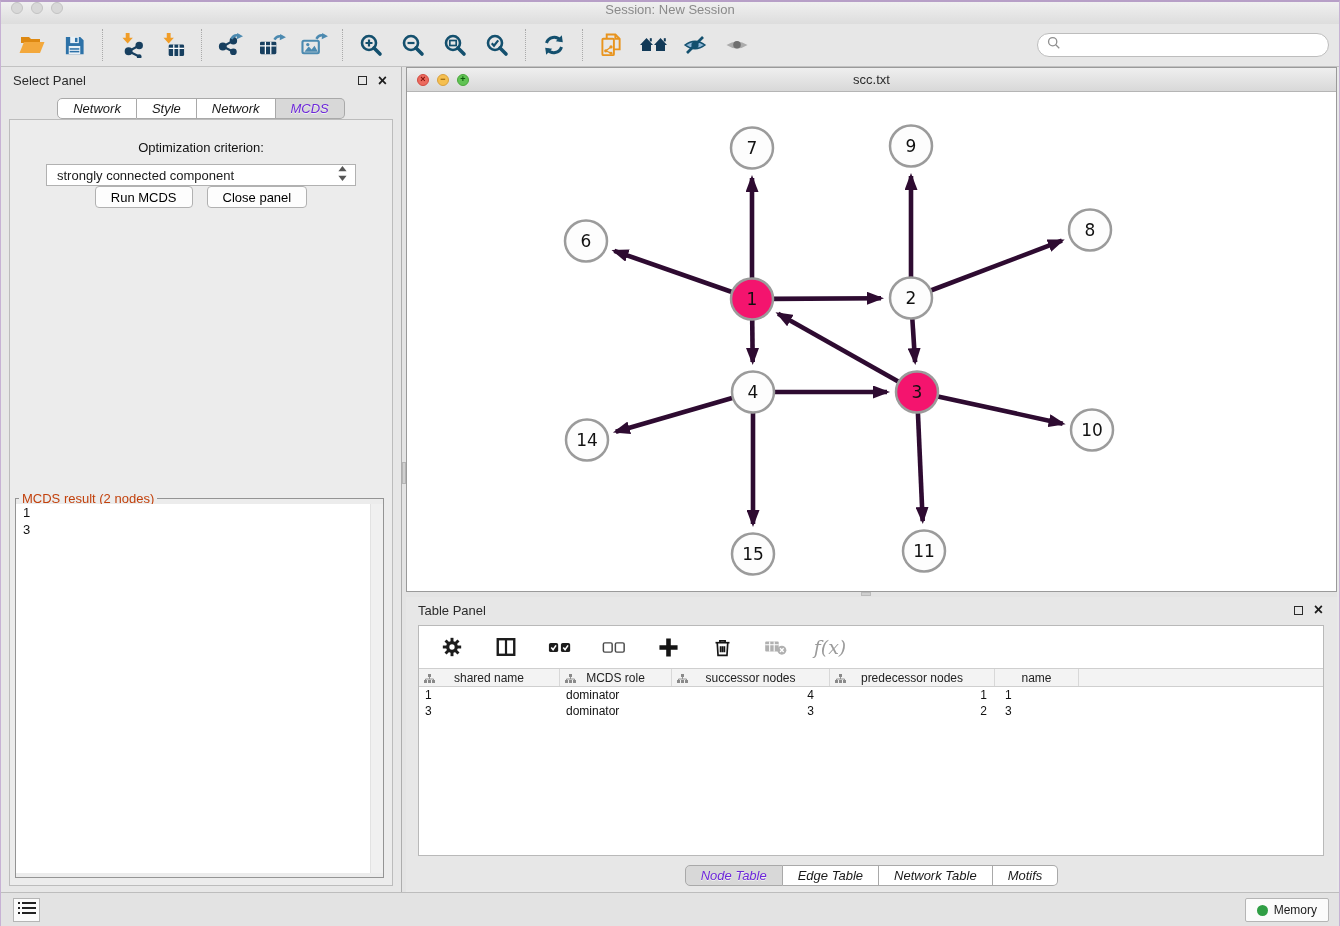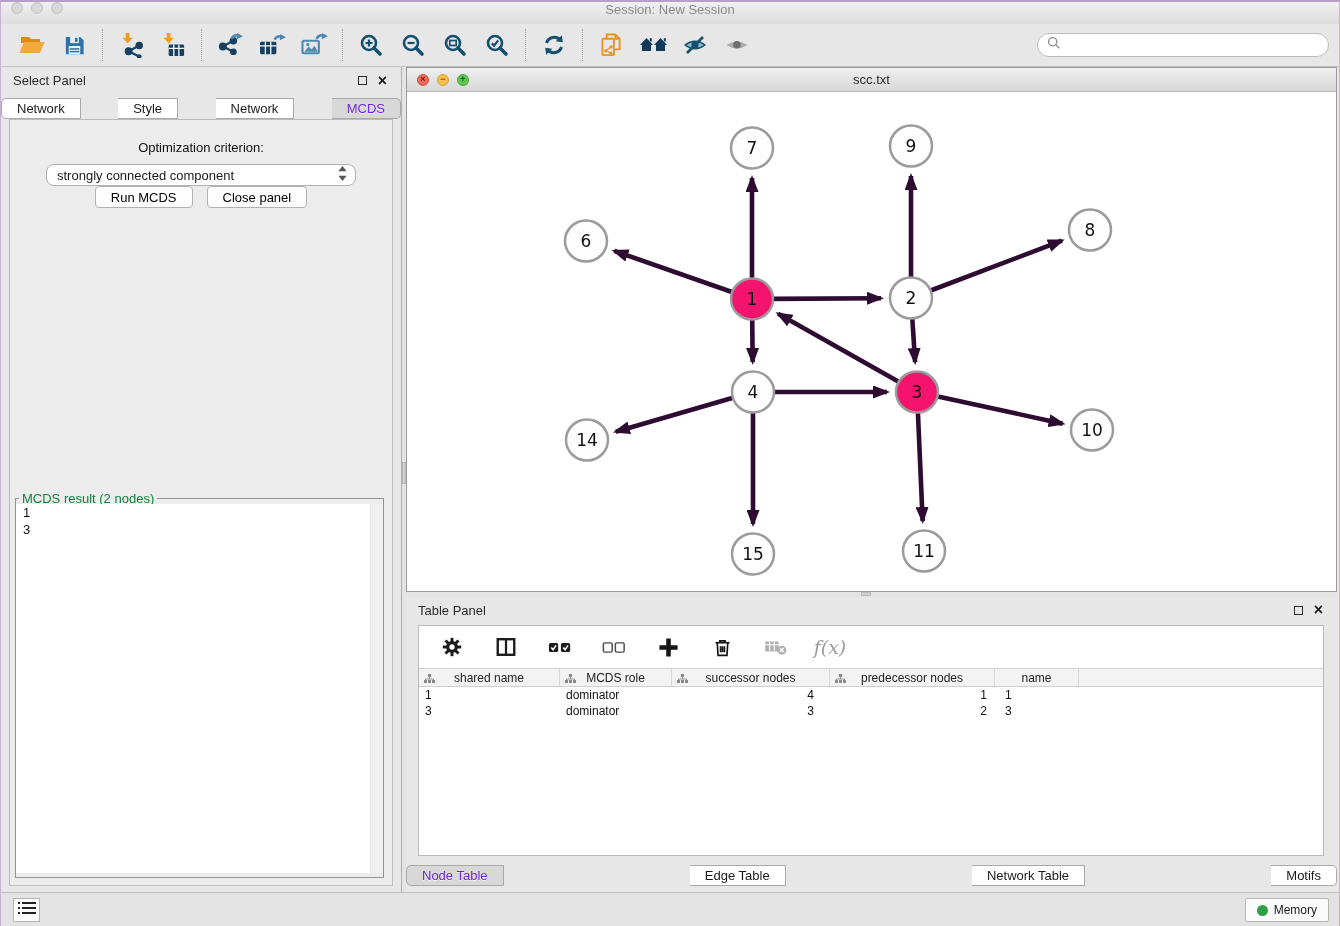--- a/index.html
+++ b/index.html
@@ -30,38 +30,38 @@
   .search-wrap input{border:none;outline:none;flex:1;font-size:13px;background:transparent;
     font-family:"Liberation Sans",sans-serif;}
   
   .panel-header{display:flex;align-items:center;font-size:13px;color:#2b2b2b;}
   .panel-header .spacer{flex:1;}
   .float-box{width:9px;height:9px;border:1.5px solid #2b2b2b;display:inline-block;cursor:pointer;}
   .close-x{font-size:16px;font-weight:bold;color:#1c1c1c;line-height:12px;cursor:pointer;margin-left:11px;margin-right:2px;}
   
   .control-panel{position:absolute;left:0;top:65px;width:400px;height:827px;background:#e7e7e7;}
   .cp-header{position:absolute;top:0;left:0;right:0;height:27px;padding:0 12px;}
-  .tabs-row{display:flex;justify-content:space-between;}
+  .tabs-row{display:flex;justify-content:center;font-style:italic;}
   .cp-tabs{position:absolute;top:31px;left:0;right:0;}
   .tab{height:21px;line-height:19px;padding:0 15px;font-size:13px;background:#fff;
     border:1px solid #a9a9a9;border-left:none;cursor:pointer;white-space:nowrap;}
   .tab.first{border-left:1px solid #a9a9a9;border-radius:5px 0 0 5px;}
   .tab.last{border-radius:0 5px 5px 0;}
   .tab.selected{background:#d8d8d8;color:#6d28d9;text-shadow:0 1px 0 #f2f2f2;}
   .cp-box{position:absolute;top:52px;left:8px;right:8px;bottom:8px;border:1px solid #bcbcbc;background:#ececec;}
   .opt-label{margin-top:20px;text-align:center;font-size:13px;color:#111;}
   .opt-select{margin:9px auto 0;width:310px;height:22px;background:#fff;border:1px solid #b1b1b1;
-    border-radius:8px;display:flex;align-items:center;padding:0 8px 0 10px;cursor:pointer;}
+    border-radius:0;display:flex;align-items:center;padding:0 8px 0 10px;cursor:pointer;}
   .opt-select .opt-value{flex:1;font-size:13px;}
   .cp-buttons{display:flex;justify-content:center;gap:14px;}
   .btn{height:22px;padding:0 15px;font-size:13px;background:#fdfdfd;border:1px solid #b1b1b1;
     border-radius:4px;cursor:pointer;font-family:"Liberation Sans",sans-serif;}
   .mcds-fieldset{position:absolute;left:5px;right:8px;top:371px;bottom:7px;
     border:1px solid #949494;margin:0;padding:0;}
-  .mcds-fieldset legend{font-size:13px;color:#15803d;margin-left:3px;padding:0 3px;}
+  .mcds-fieldset legend{font-size:13px;color:#c2410c;margin-left:3px;padding:0 3px;}
   .result-white{position:absolute;left:0;right:0;top:-2px;bottom:0;background:#fff;overflow:hidden;}
   .result-line{font-size:13px;line-height:17px;padding-left:7px;color:#111;}
   .result-scroll{position:absolute;right:0;top:0;bottom:0;width:13px;background:#f0f0f0;border-left:1px solid #e2e2e2;}
   
   .v-splitter{position:absolute;left:400px;top:65px;width:5px;height:827px;background:#e4e4e4;
     border-left:1px solid #adadad;}
   .v-grip{position:absolute;top:395px;left:0;width:4px;height:22px;background:#cfcfcf;border:1px solid #b5b5b5;}
   .h-splitter{position:absolute;left:405px;right:2px;top:590px;height:5px;background:#e4e4e4;}
   .h-grip{position:absolute;left:455px;top:0;width:10px;height:4px;background:#cfcfcf;border:1px solid #bbb;}
   

